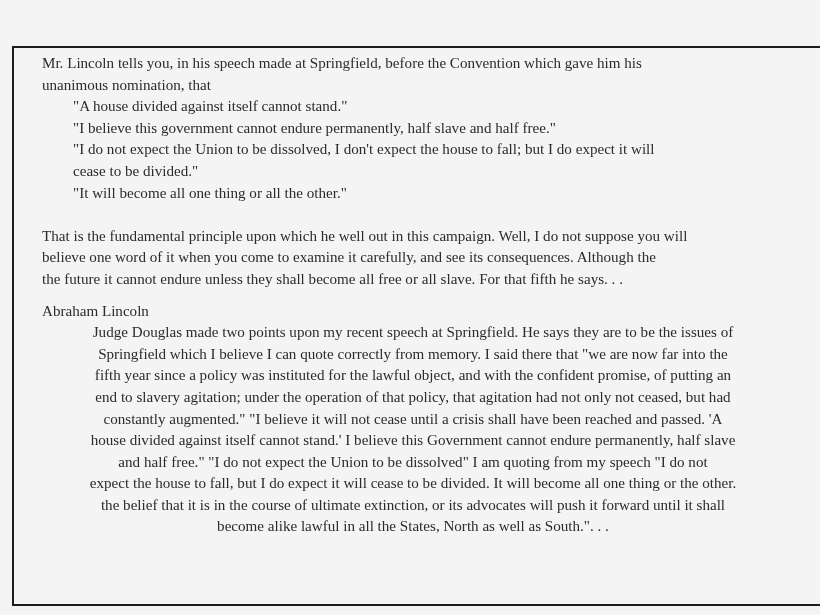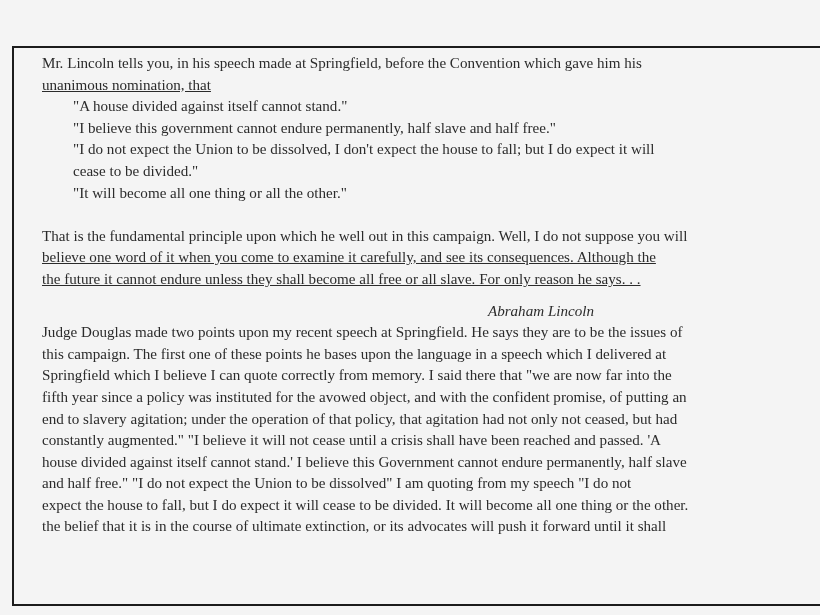--- a/index.html
+++ b/index.html
@@ -38,45 +38,44 @@
     font-size: 15.1px;
     line-height: 21.6px;
     text-rendering: optimizeLegibility;
   }
 
   .para {
     margin: 0;
     text-align: left;
   }
 
-  .para + .para { margin-top: 0; text-decoration: underline; }
+  .para + .para { margin-top: 0; }
 
   .quote-line {
     margin: 0;
     padding-left: 31px;
     text-indent: 0;
   }
 
   .quote-line.wrap {
     padding-left: 31px;
   }
 
   .spacer-lg { height: 21.6px; }
   .spacer-sm { height: 10px; }
 
   .attribution {
     margin: 0;
-    text-align: right;
+    text-align: left;
     padding-right: 190px;
-    font-style: italic;
   }
 
   .block-para {
     margin: 0;
-    text-align: left;
+    text-align: center;
   }
 </style>
 </head>
 <body>
 
 <div class="page-frame">
   <div class="doc-body">
 
     <p class="para">Mr. Lincoln tells you, in his speech made at Springfield, before the Convention which gave him his</p>
     <p class="para">unanimous nomination, that</p>
@@ -84,31 +83,31 @@
     <p class="quote-line">"A house divided against itself cannot stand."</p>
     <p class="quote-line">"I believe this government cannot endure permanently, half slave and half free."</p>
     <p class="quote-line">"I do not expect the Union to be dissolved, I don't expect the house to fall; but I do expect it will</p>
     <p class="quote-line wrap">cease to be divided."</p>
     <p class="quote-line">"It will become all one thing or all the other."</p>
 
     <div class="spacer-lg"></div>
 
     <p class="para">That is the fundamental principle upon which he well out in this campaign.  Well, I do not suppose you will</p>
     <p class="para">believe one word of it when you come to examine it carefully, and see its consequences.  Although the</p>
-    <p class="para">the future it cannot endure unless they shall become all free or all slave. For only reason he says. . .</p>
+    <p class="para">the future it cannot endure unless they shall become all free or all slave. For that fifth he says. . .</p>
 
     <div class="spacer-sm"></div>
 
     <p class="attribution">Abraham Lincoln</p>
 
     <p class="block-para">Judge Douglas made two points upon my recent speech at Springfield.  He says they are to be the issues of</p>
-    <p class="block-para">this campaign.  The first one of these points he bases upon the language in a speech which I delivered at</p>
     <p class="block-para">Springfield which I believe I can quote correctly from memory.  I said there that "we are now far into the</p>
-    <p class="block-para">fifth year since a policy was instituted for the avowed object, and with the confident promise, of putting an</p>
+    <p class="block-para">fifth year since a policy was instituted for the lawful object, and with the confident promise, of putting an</p>
     <p class="block-para">end to slavery agitation; under the operation of that policy, that agitation had not only not ceased, but had</p>
     <p class="block-para">constantly augmented."  "I believe it will not cease until a crisis shall have been reached and passed.  'A</p>
     <p class="block-para">house divided against itself cannot stand.'  I believe this Government cannot endure permanently, half slave</p>
     <p class="block-para">and half free."  "I do not expect the Union to be dissolved"    I am quoting from my speech    "I do not</p>
     <p class="block-para">expect the house to fall, but I do expect it will cease to be divided.  It will become all one thing or the other.</p>
     <p class="block-para">the belief that it is in the course of ultimate extinction, or its advocates will push it forward until it shall</p>
+    <p class="block-para">become alike lawful in all the States, North as well as South.". . .</p>
 
   </div>
 </div>
 
 </body></html>

